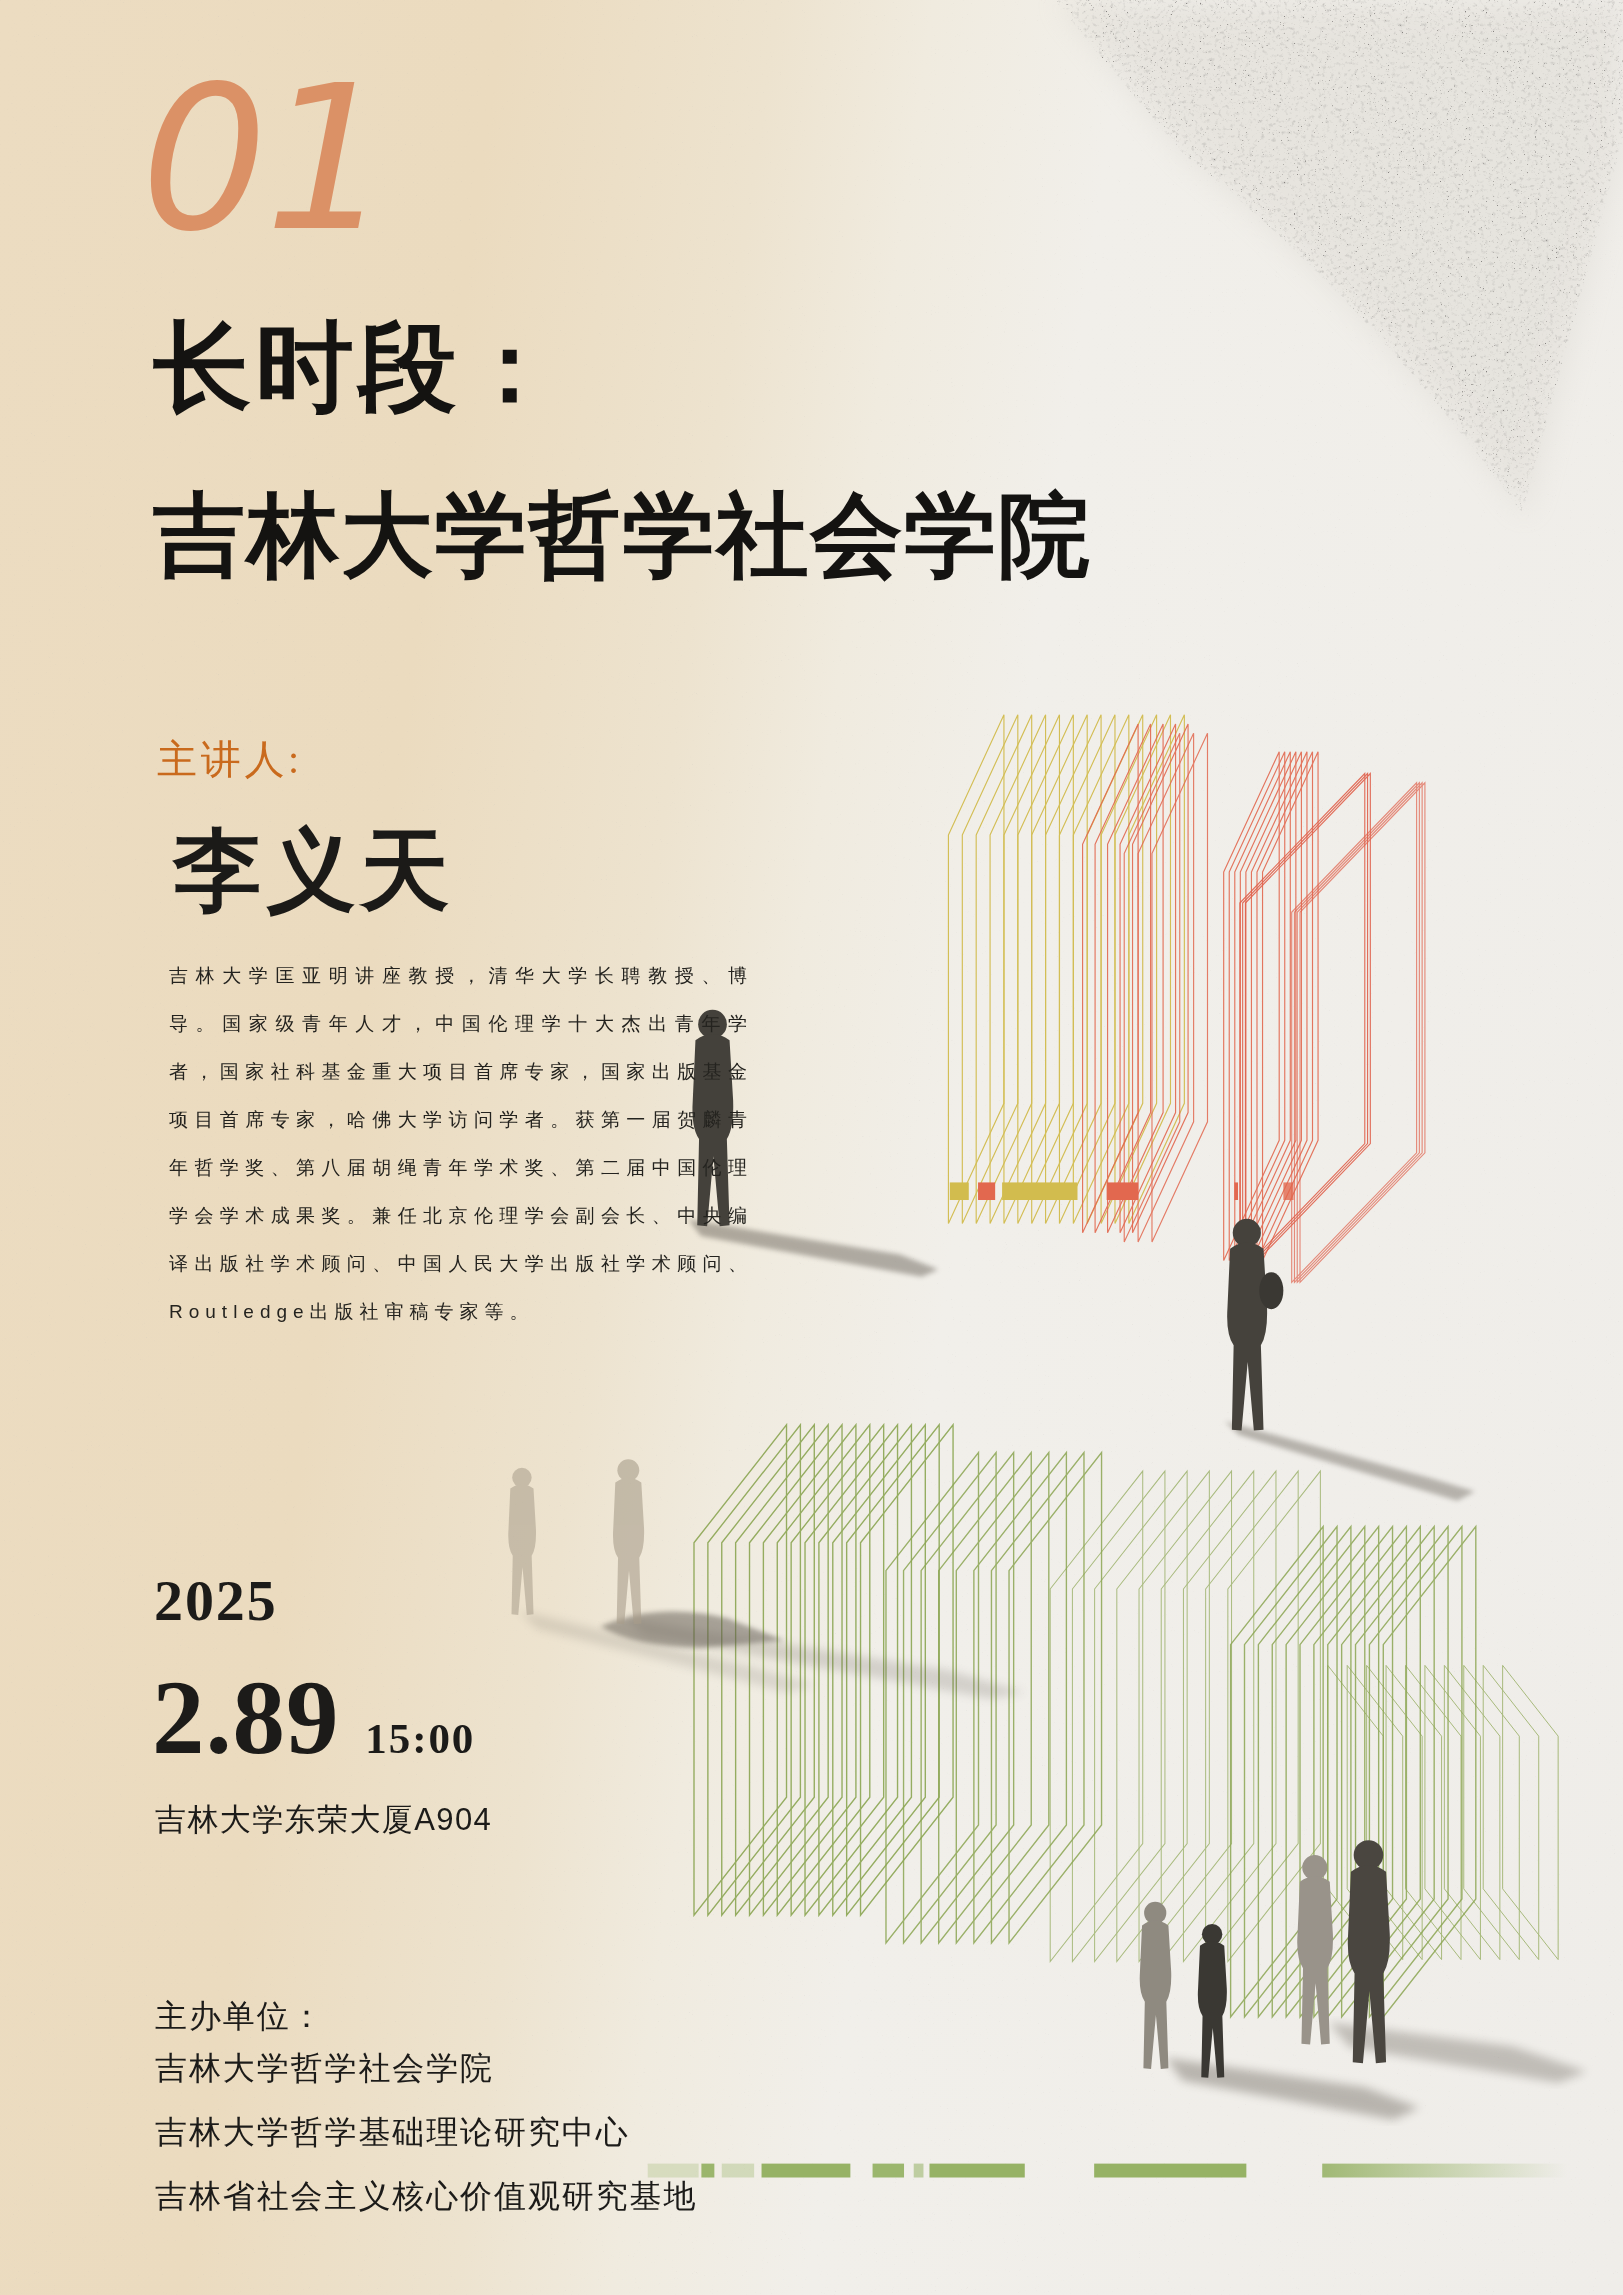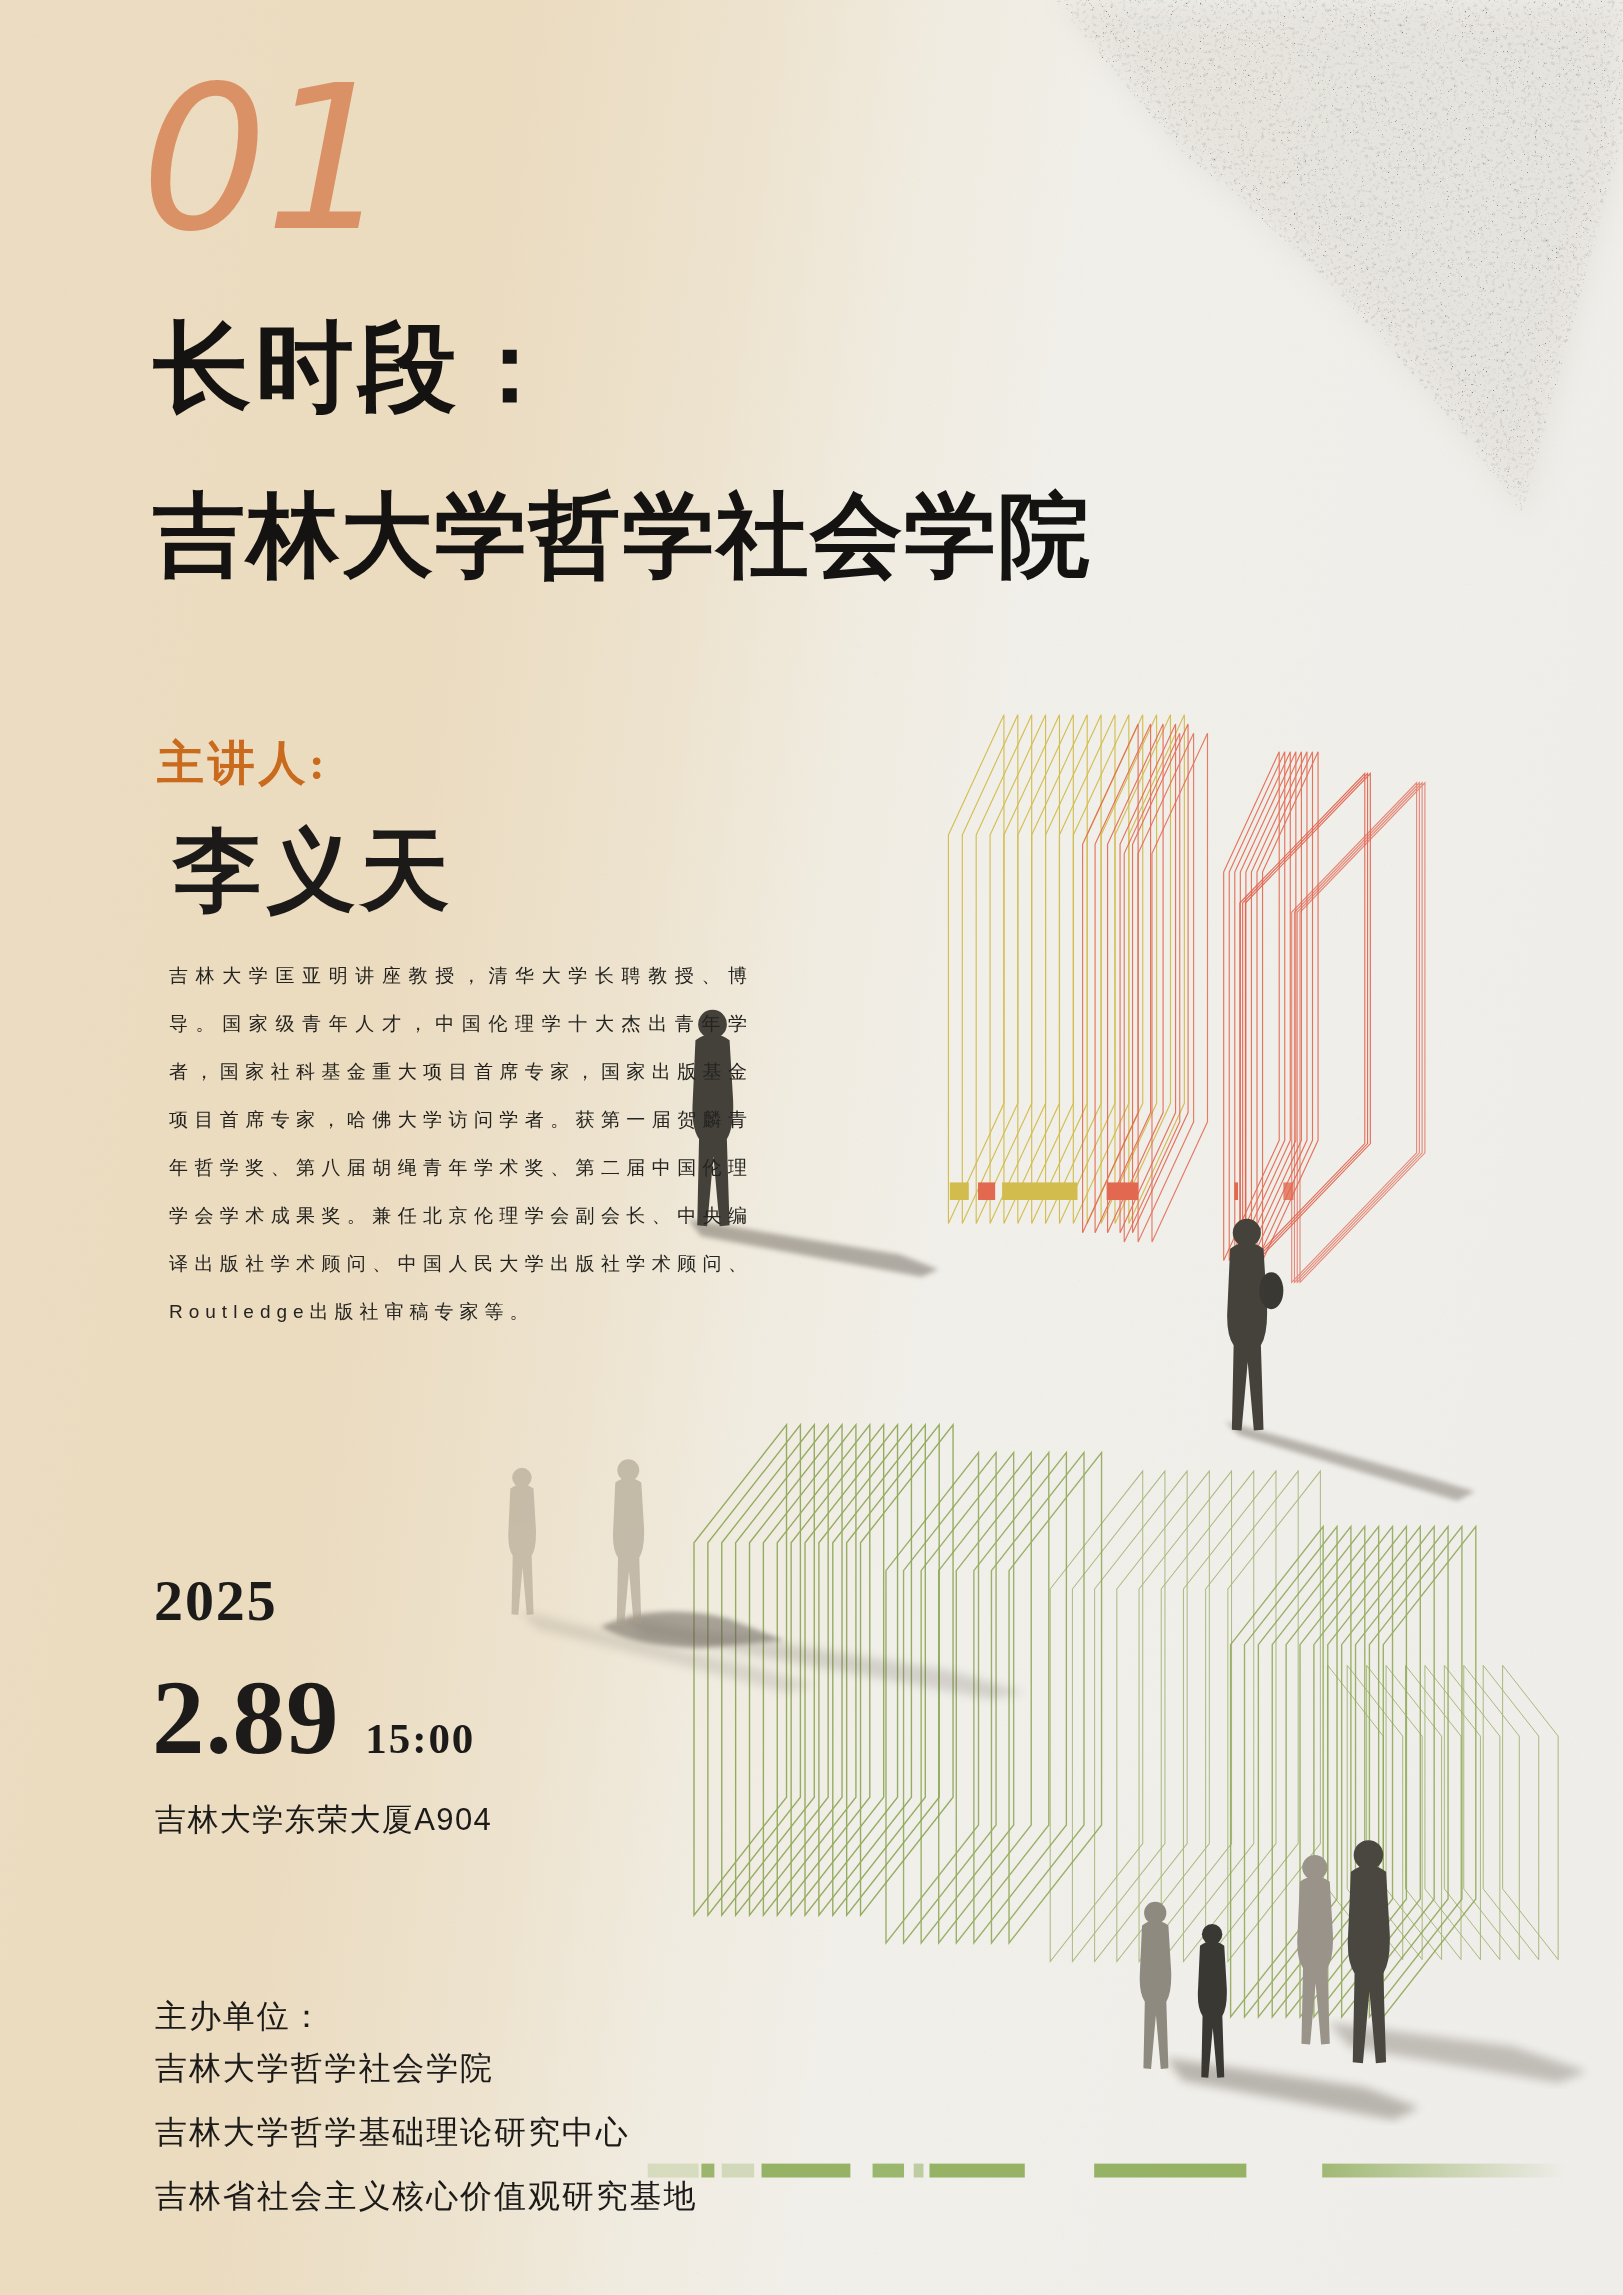--- a/index.html
+++ b/index.html
@@ -23,21 +23,21 @@
   .title{
     left:153px;
     font-family:"Liberation Serif",serif;
     font-weight:700;color:#141311;line-height:1;text-align:right;
   }
   .title-line1{top:319px;font-size:98px;letter-spacing:4.6px;}
   .title-line2{top:490px;font-size:92px;letter-spacing:1.9px;}
   .speaker-label{
     left:157px;top:740px;
     font-family:"Liberation Serif",serif;
-    font-weight:700;font-size:47px;letter-spacing:3.7px;
+    font-weight:400;font-size:40px;letter-spacing:3.7px;
     color:#c96a1d;line-height:1;
   }
   .speaker-name{
     left:173px;top:827px;
     font-family:"Liberation Serif",serif;
     font-weight:600;font-size:89px;letter-spacing:4.6px;
     color:#1b1a18;line-height:1;
   }
   .speaker-bio{
     left:169px;top:952px;width:584px;

